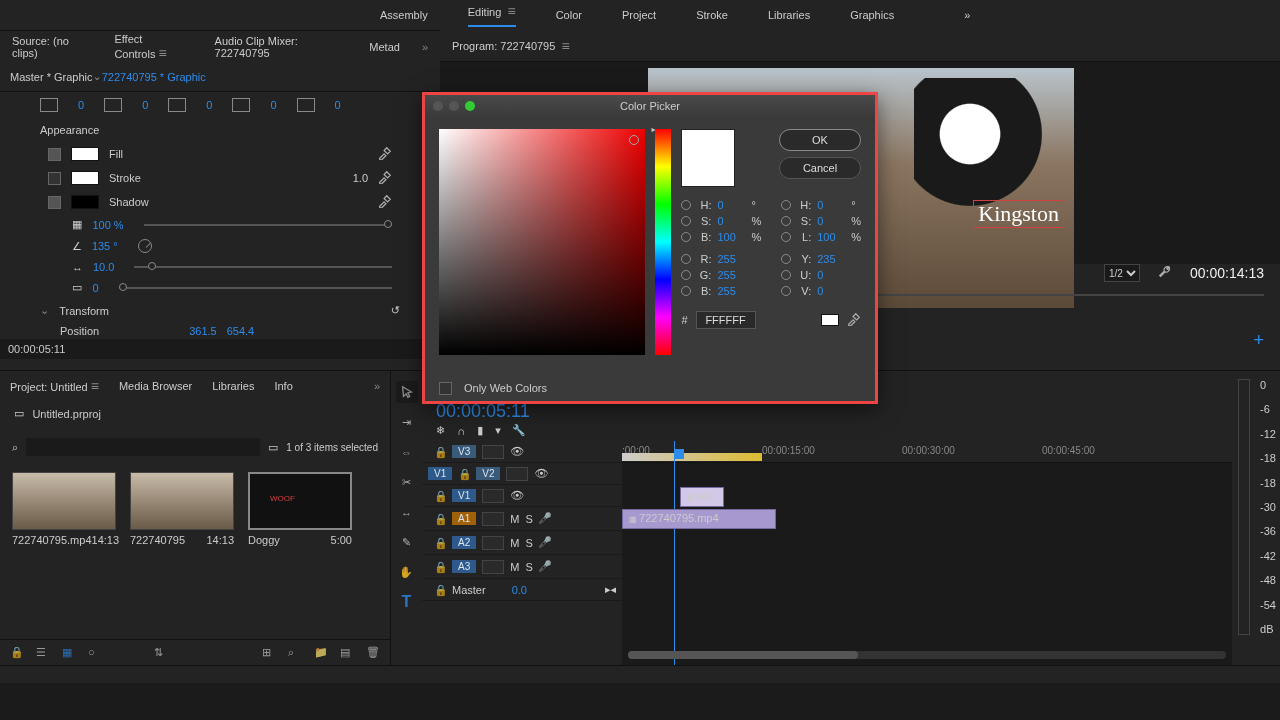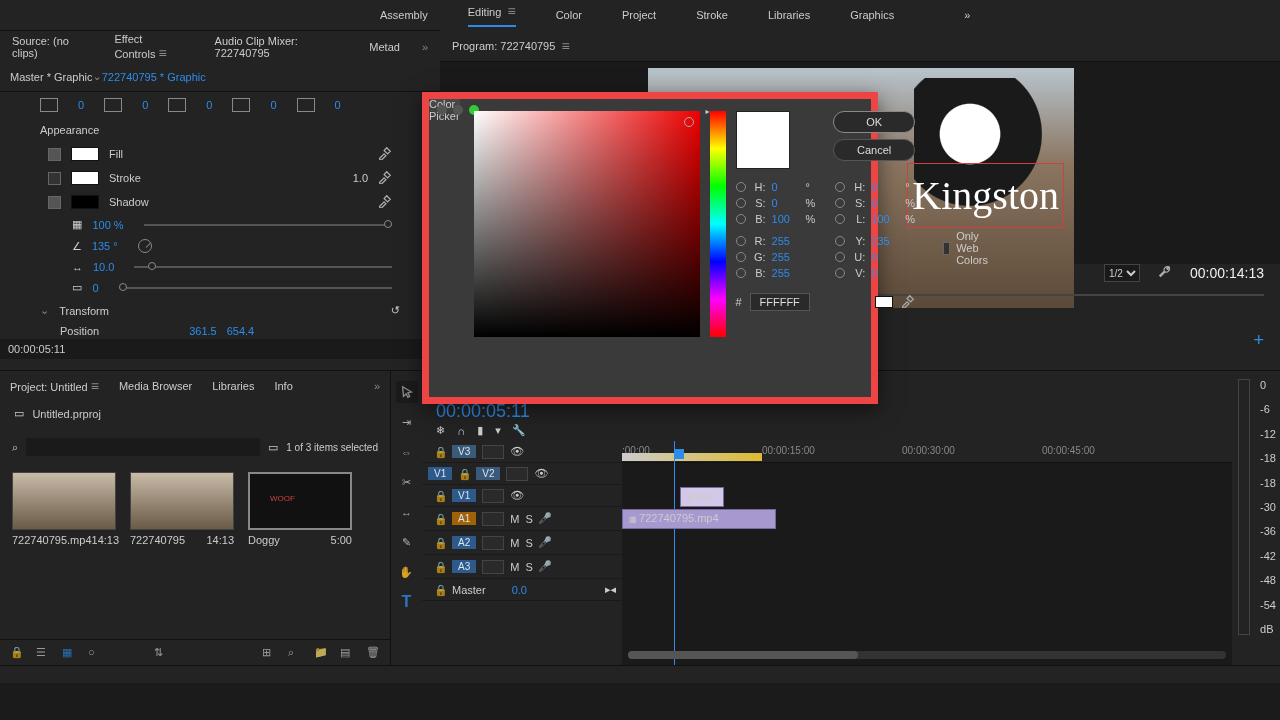--- a/index.html
+++ b/index.html
@@ -21,21 +21,21 @@
 .chk{width:13px;height:13px;border:1px solid #666;background:#333}
 .chk.on{background:#555}
 .swatch{width:28px;height:14px;border:1px solid #111}
 .transform{padding:6px 40px;display:flex;align-items:center;gap:10px}
 .tc-footer{background:#1a1a1a;padding:4px 8px}
 .program{flex:1;background:#232323;display:flex;flex-direction:column}
 .prog-head{height:32px;display:flex;align-items:center;padding:0 12px;border-bottom:1px solid #111}
 .prog-view{flex:1;background:#1a1a1a;position:relative;display:flex;justify-content:center;padding:6px}
 .video-placeholder{width:426px;height:240px;background:linear-gradient(180deg,#b8c4cc 0%,#8a7560 40%,#5c4a38 100%);position:absolute;right:206px;top:6px}
 .video-placeholder .dog{position:absolute;right:20px;top:10px;width:140px;height:140px;background:radial-gradient(circle at 40% 40%,#fff 0%,#fff 25%,#1a1a1a 26%,#1a1a1a 60%,transparent 61%)}
-.video-placeholder .text{position:absolute;right:10px;bottom:80px;font-size:40px;font-family:Georgia,serif;color:#fff;border:1px solid #d04040;padding:8px 4px}
+.video-placeholder .text{position:absolute;right:10px;bottom:80px;font-size:22px;font-family:Georgia,serif;color:#fff;border:1px solid #d04040;padding:0 4px}
 .prog-ctrls{height:60px;display:flex;align-items:center;padding:0 16px;gap:14px;justify-content:center;position:relative}
 .row2{display:flex;height:295px}
 .project{width:390px;background:#232323;display:flex;flex-direction:column;border-top:1px solid #111}
 .proj-tabs{height:30px;display:flex;align-items:center;gap:20px;padding:0 10px}
 .proj-body{flex:1;padding:8px 12px}
 .proj-search{display:flex;align-items:center;gap:8px;padding:4px 0}
 .proj-search input{background:#1a1a1a;border:none;height:18px;flex:1;color:#ccc;padding:0 4px}
 .bins{display:flex;gap:14px;padding:12px 0}
 .bin{width:104px}
 .bin .thumb{width:104px;height:58px;background:#333;border:1px solid #444;position:relative}
@@ -59,42 +59,42 @@
 .tr .trk.a{background:#3a6a5a}
 .tr .eye{width:22px;height:14px;background:#2a2a2a;border:1px solid #444}
 .tl-area{flex:1;background:#1a1a1a;position:relative;overflow:hidden}
 .ruler{height:22px;background:#232323;position:relative;border-bottom:1px solid #111}
 .ruler span{position:absolute;top:4px;font-size:10px;color:#888}
 .playhead{position:absolute;top:0;bottom:0;left:52px;width:1px;background:#2d8ceb}
 .playline{position:absolute;top:12px;left:0;height:8px;background:linear-gradient(90deg,#ccc 0%,#ddbb33 100%);width:140px}
 .clip{position:absolute;height:20px;background:#a898d0;border:1px solid #7868a0;font-size:9px;color:#222;padding:2px 6px;overflow:hidden}
 .meters{width:48px;background:#232323;border-top:1px solid #111;position:relative}
 
-.picker{position:absolute;left:422px;top:92px;width:456px;height:312px;background:#3a3a3a;border:7px solid #ef4444;box-shadow:0 6px 20px rgba(0,0,0,.5);display:flex;flex-direction:row}
+.picker{position:absolute;left:422px;top:92px;width:456px;height:312px;background:#3a3a3a;border:3px solid #ef4444;box-shadow:0 6px 20px rgba(0,0,0,.5);display:flex;flex-direction:column}
 .picker-titlebar{height:22px;background:linear-gradient(#4a4a4a,#3a3a3a);display:flex;align-items:center;justify-content:center;position:relative}
 .traffic{position:absolute;left:8px;display:flex;gap:6px}
 .traffic span{width:10px;height:10px;border-radius:50%}
 .picker-body{flex:1;display:flex;padding:12px 14px;gap:10px}
 .sv-field{width:226px;height:226px;background:linear-gradient(to top,#000,transparent),linear-gradient(to right,#fff,#e00);position:relative}
 .sv-cursor{position:absolute;width:10px;height:10px;border:1px solid #aaa;border-radius:50%;right:6px;top:6px}
 .hue-strip{width:16px;height:226px;background:linear-gradient(#f00,#ff0,#0f0,#0ff,#00f,#f0f,#f00)}
 .picker-right{flex:1;display:flex;flex-direction:column;gap:6px}
 .pr-top{display:flex;gap:14px}
 .prev{width:54px;height:58px;border:1px solid #222}
 .pr-btns{display:flex;flex-direction:column;gap:6px;margin-left:auto}
 .pr-btns button{width:82px;height:22px;background:#2a2a2a;border:1px solid #555;border-radius:11px;color:#ddd;cursor:pointer}
 .pr-btns button.ok{border:1px solid #888}
 .val-grid{display:grid;grid-template-columns:1fr 1fr;gap:4px 20px;padding-top:6px}
 .vrow{display:flex;align-items:center;gap:6px}
 .vrow .r{width:10px;height:10px;border:1px solid #888;border-radius:50%}
 .vrow .l{width:14px;text-align:right}
 .vrow .v{color:#2d8ceb;width:28px}
 .hexrow{display:flex;align-items:center;gap:8px;padding-top:8px}
 .hexrow input{background:#2a2a2a;border:1px solid #555;width:60px;height:18px;color:#ddd;padding:0 4px;text-align:center}
-.webclr{display:flex;align-items:center;gap:6px;padding:6px 14px}
+.webclr{display:flex;align-items:flex-start;gap:12px;padding:6px 14px}
 .hamburger{color:#888;font-size:14px}
 .chev{color:#888}
 svg{width:14px;height:14px;fill:none;stroke:#aaa;stroke-width:1.5}
 .bottom-bar{height:18px;background:#232323;border-top:1px solid #111}
 </style>
 </head>
 <body>
 
 <div class="top-tabs">
   <span>Assembly</span>

